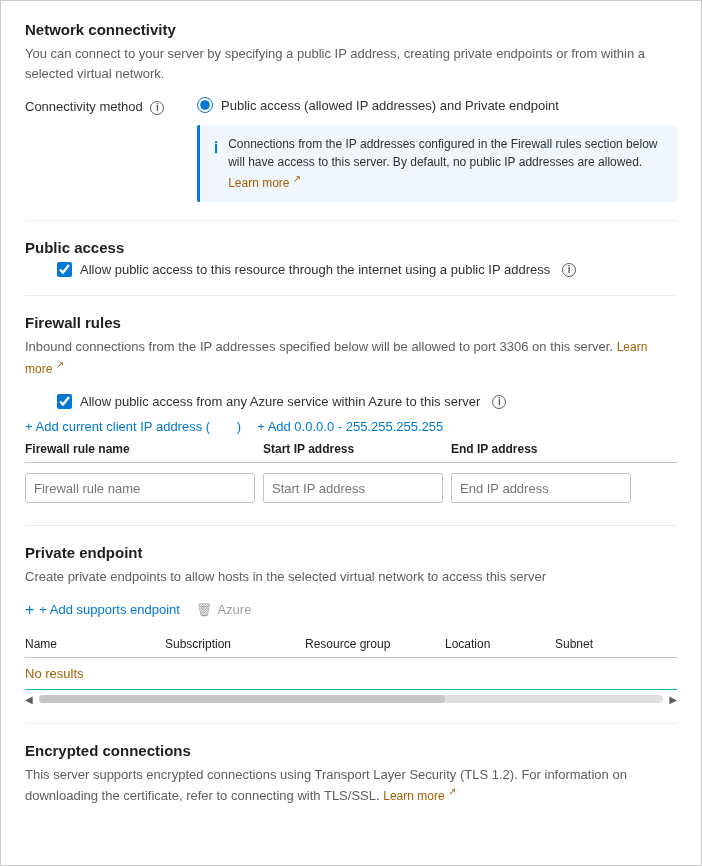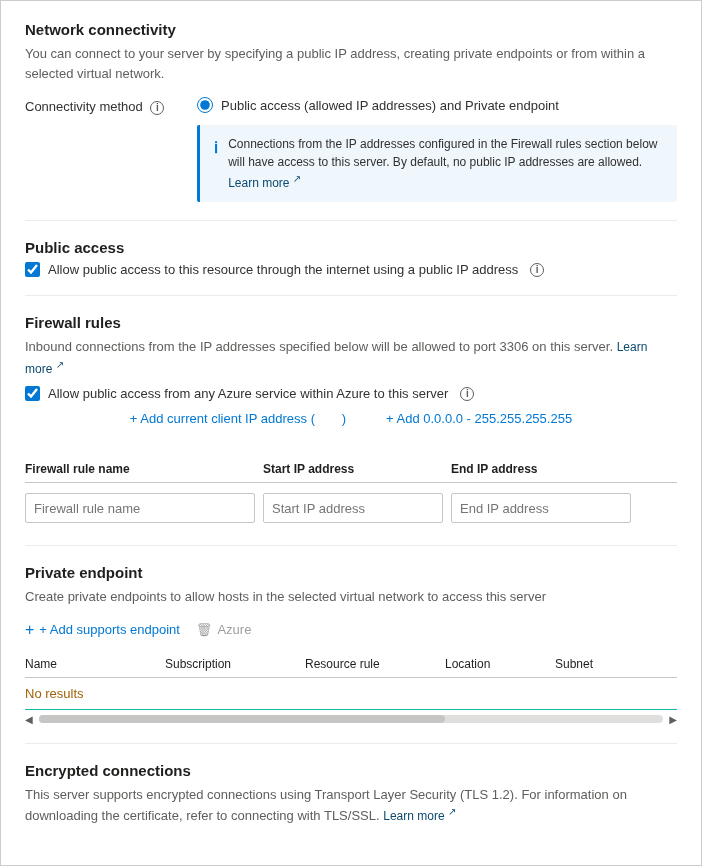--- a/index.html
+++ b/index.html
@@ -86,51 +86,51 @@
       border-radius: 2px;
     }
     .info-box-icon {
       color: #0078d4;
       font-size: 16px;
       font-weight: bold;
       flex-shrink: 0;
       margin-top: 1px;
     }
     .link {
-      color: #0c4a6e;
+      color: #a16207;
       text-decoration: none;
       font-size: 12px;
     }
     .external-icon {
       font-size: 10px;
       vertical-align: super;
     }
     .checkbox-row {
       display: flex;
       align-items: center;
       gap: 8px;
       margin-bottom: 10px;
+      margin-left: 32px;
     }
     .checkbox-row input[type="checkbox"] {
       accent-color: #0078d4;
       width: 15px;
       height: 15px;
     }
     .add-link {
       color: #0078d4;
       text-decoration: none;
       font-size: 13px;
       cursor: pointer;
     }
     .add-links-row {
       display: flex;
-      gap: 40px;
-      margin-bottom: 30px;
+      gap: 16px;
+      margin-bottom: 2px;
       margin-top: 8px;
-      justify-content: center;
     }
     .firewall-table-header {
       display: grid;
       grid-template-columns: 230px 180px 180px;
       gap: 8px;
       font-weight: 600;
       font-size: 12px;
       color: #201f1e;
       padding: 6px 0 6px 0;
       border-bottom: 1px solid #c8c6c4;
@@ -261,21 +261,21 @@
     <input type="checkbox" checked="" style="">
     <span>Allow public access to this resource through the internet using a public IP address</span>
     <span class="info-icon">i</span>
   </div>
 </div>
 
 <hr class="divider">
 
 <div>
   <div class="section-title">Firewall rules</div>
-  <div class="section-desc" style="margin-bottom: 8px;">
+  <div class="section-desc" style="margin-bottom: 16px;">
     <span>Inbound connections from the IP addresses specified below will be allowed to port 3306 on this server.</span>
     <span> </span>
     <a class="link" href="#">
       <span>Learn more</span>
       <span class="external-icon">↗</span>
     </a>
   </div>
   <div class="checkbox-row">
     <input type="checkbox" checked="" style="">
     <span>Allow public access from any Azure service within Azure to this server</span>
@@ -318,21 +318,21 @@
     <button class="action-btn disabled">
       <span style="font-size:13px;">🗑</span>
       <span>Azure</span>
     </button>
   </div>
 
   <div>
     <div class="pe-table-header">
       <span>Name</span>
       <span>Subscription</span>
-      <span>Resource rule</span>
+      <span>Resource group</span>
       <span>Location</span>
       <span>Subnet</span>
     </div>
     <div class="pe-table-row">
       <span>No results</span>
     </div>
   </div>
 
   <div style="display:flex; align-items:center; margin-top:4px;">
     <span class="scroll-arrow">◀</span>

